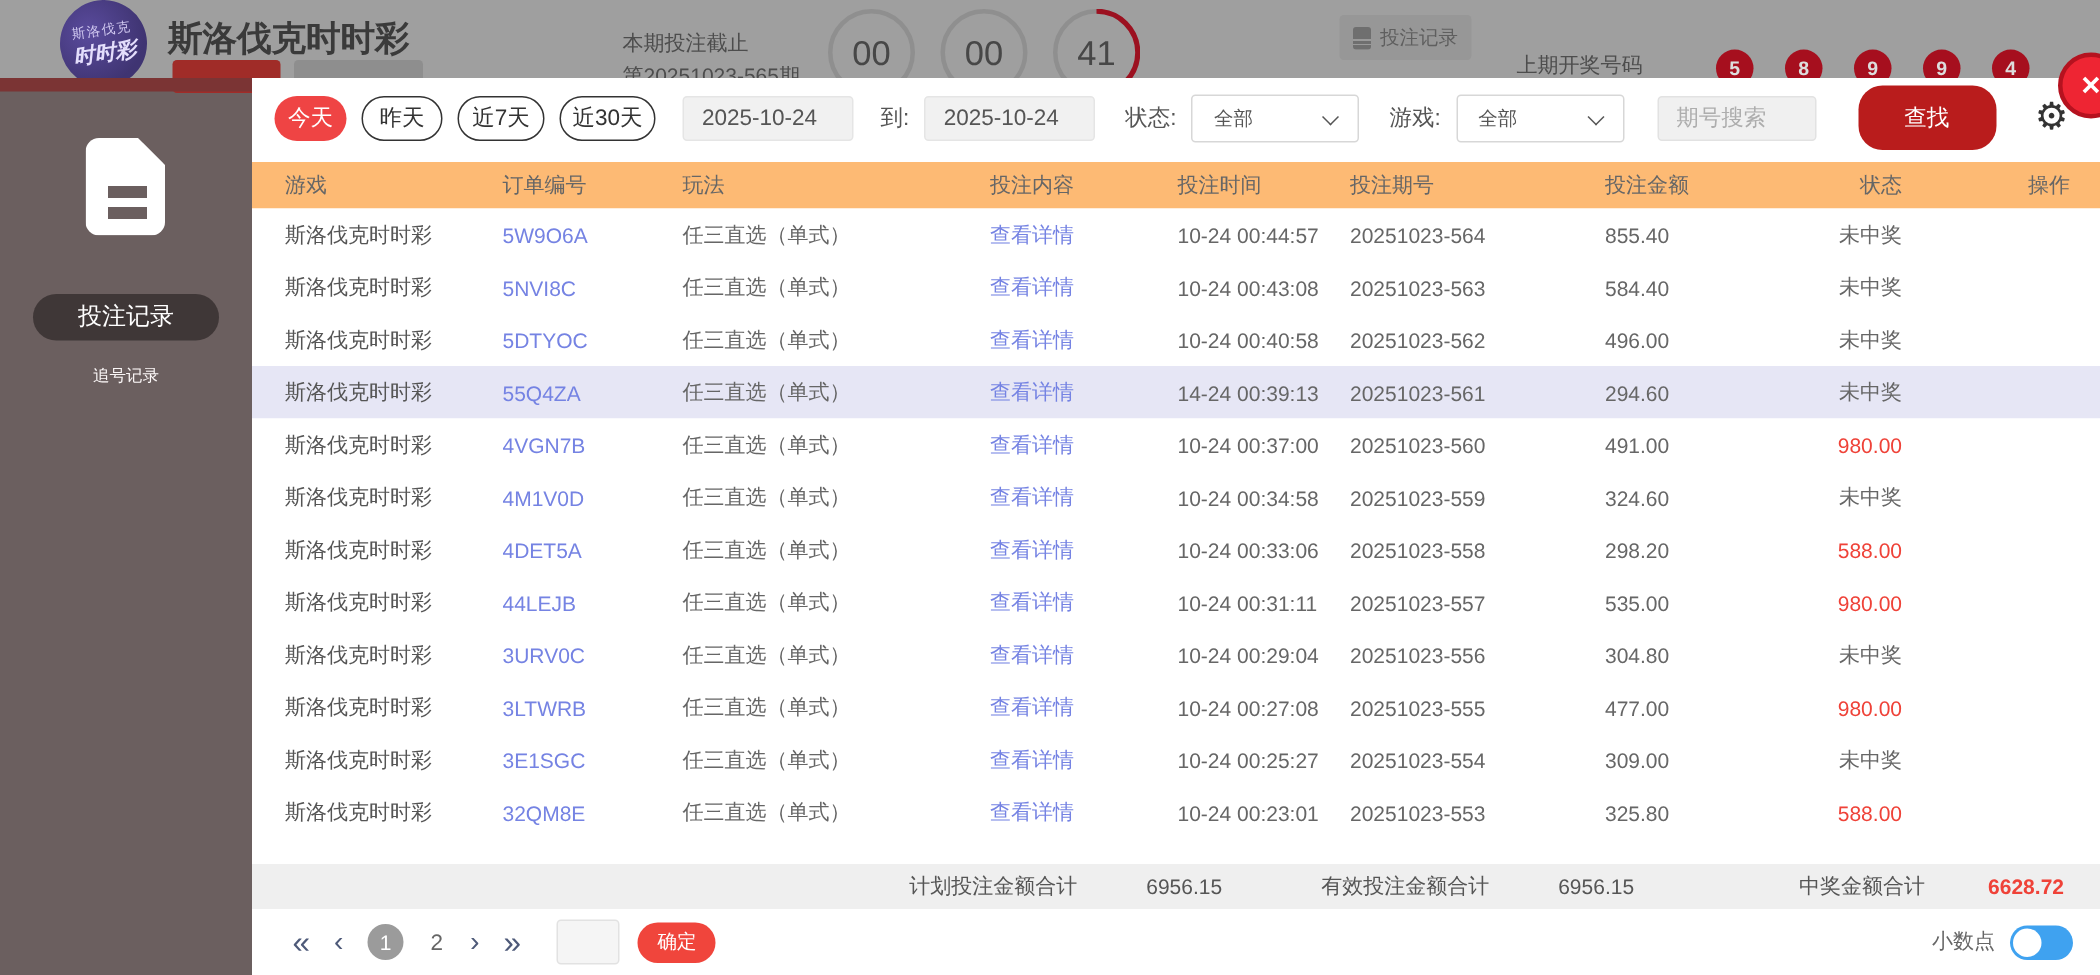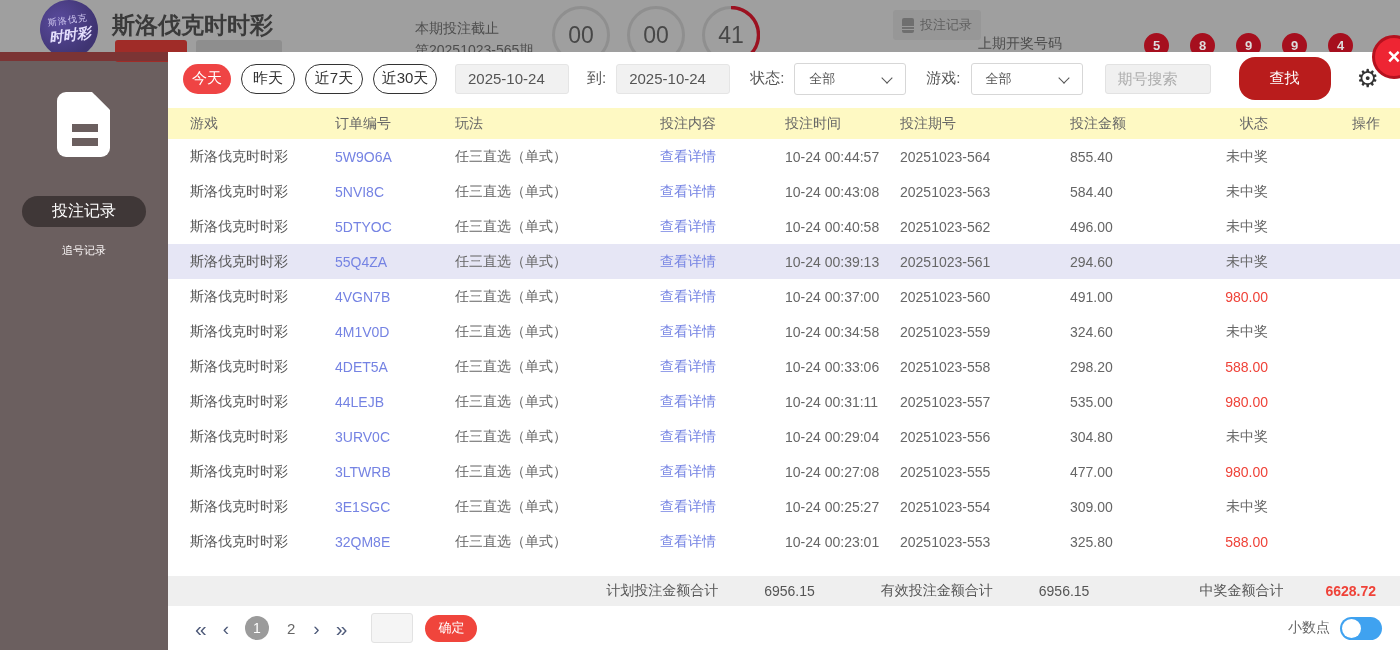--- a/index.html
+++ b/index.html
@@ -24,21 +24,21 @@
   .bd-deadline{position:absolute;left:415px;top:20px;font-size:14px;color:#4d4d4d;z-index:1;}
   .bd-period{position:absolute;left:415px;top:42px;font-size:14px;color:#4d4d4d;z-index:1;}
   .cd-circle{position:absolute;top:6px;width:58px;height:58px;border:3px solid #8f8f8f;border-radius:50%;
     box-sizing:border-box;display:flex;align-items:center;justify-content:center;
     font-size:23px;color:#474747;z-index:1;}
   .cd-circle svg{position:absolute;left:-3px;top:-3px;}
   .bd-record-btn{position:absolute;left:893px;top:10px;width:88px;height:30px;background:#979797;border-radius:3px;
     display:flex;align-items:center;justify-content:center;gap:6px;font-size:13px;color:#5f5f5f;z-index:1;}
   .bd-record-btn .doc{width:12px;height:15px;background:#6f6f6f;border-radius:2px;
     background-image:linear-gradient(#6f6f6f 55%,#9a9a9a 55%,#9a9a9a 62%,#6f6f6f 62%,#6f6f6f 75%,#9a9a9a 75%,#9a9a9a 82%,#6f6f6f 82%);}
-  .bd-lastdraw{position:absolute;left:978px;top:35px;font-size:14px;color:#4d4d4d;z-index:1;}
+  .bd-lastdraw{position:absolute;left:1011px;top:35px;font-size:14px;color:#4d4d4d;z-index:1;}
   .balls{position:absolute;left:1144px;top:33px;display:flex;gap:21px;z-index:1;}
   .ball{width:25px;height:25px;border-radius:50%;background:#a60f1e;color:#ddd;
     display:flex;align-items:center;justify-content:center;font-size:13px;font-weight:bold;}
   
   .sidebar{position:absolute;left:0;top:52px;width:168px;bottom:0;z-index:3;}
   .doc-icon{position:absolute;left:57px;top:40px;width:53px;height:65px;background:#fff;border-radius:9px;
     clip-path:polygon(0 0, calc(100% - 18px) 0, 100% 18px, 100% 100%, 0 100%);}
   .doc-icon .fold{position:absolute;right:1px;top:3px;width:0;height:0;
     border-bottom:14px solid #fff;border-right:14px solid transparent;}
   .doc-icon .bar1,.doc-icon .bar2{position:absolute;left:15px;width:26px;height:8px;background:#6b5f5f;}
@@ -64,21 +64,21 @@
   .search-input{width:106px;height:30px;background:#f0f0f0;border:1px solid #e2e2e2;border-radius:3px;
     padding-left:12px;box-sizing:border-box;font-size:15px;color:#555;font-family:inherit;}
   .search-input::placeholder{color:#adadad;}
   .btn-find{width:92px;height:43px;border-radius:16px;background:#b91c1c;color:#fff;font-size:15px;
     display:flex;align-items:center;justify-content:center;margin-left:18px;cursor:pointer;}
   .gear{margin-left:16px;font-size:25px;color:#333;cursor:pointer;line-height:1;}
   .close-btn{position:absolute;left:1372px;top:35px;width:44px;height:44px;border-radius:50%;
     background:#ee2533;border:3px solid #b5121f;box-sizing:border-box;z-index:4;
     display:flex;align-items:center;justify-content:center;color:#fff;font-size:22px;font-weight:bold;cursor:pointer;}
   
-  .thead{display:flex;align-items:center;height:31px;background:#fef9c3;color:#666;font-size:14px;margin-top:3px;}
+  .thead{display:flex;align-items:center;height:31px;background:#fdba74;color:#666;font-size:14px;margin-top:3px;}
   .trow{display:flex;align-items:center;height:35px;color:#666;font-size:14px;background:#fff;}
   .trow.highlight{background:#e6e6f5;}
   .c-game{width:145px;padding-left:22px;box-sizing:content-box;}
   .c-order{width:120px;}
   .c-play{width:205px;}
   .c-detail{width:125px;}
   .c-time{width:115px;}
   .c-period{width:170px;}
   .c-amount{width:100px;text-align:left;}
   .c-status{width:98px;text-align:right;}
@@ -226,21 +226,21 @@
       <div class="c-period">20251023-562</div>
       <div class="c-amount">496.00</div>
       <div class="c-status">未中奖</div>
       <div class="c-op"></div>
     </div>
       <div class="trow highlight">
       <div class="c-game">斯洛伐克时时彩</div>
       <div class="c-order"><a class="link">55Q4ZA</a></div>
       <div class="c-play">任三直选（单式）</div>
       <div class="c-detail"><a class="link">查看详情</a></div>
-      <div class="c-time">10-24 00:39:13</div>
+      <div class="c-time">14-24 00:39:13</div>
       <div class="c-period">20251023-561</div>
       <div class="c-amount">294.60</div>
       <div class="c-status">未中奖</div>
       <div class="c-op"></div>
     </div>
       <div class="trow">
       <div class="c-game">斯洛伐克时时彩</div>
       <div class="c-order"><a class="link">4VGN7B</a></div>
       <div class="c-play">任三直选（单式）</div>
       <div class="c-detail"><a class="link">查看详情</a></div>

